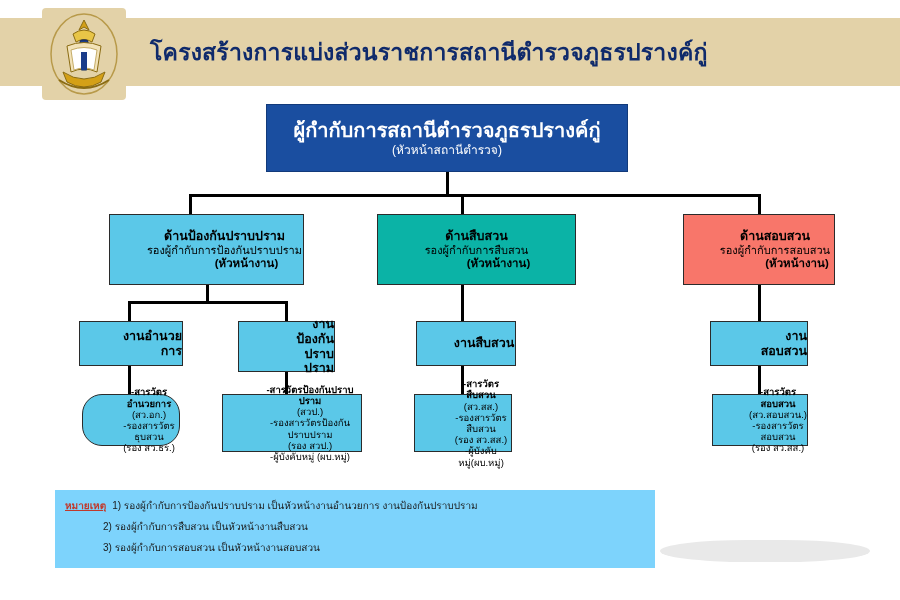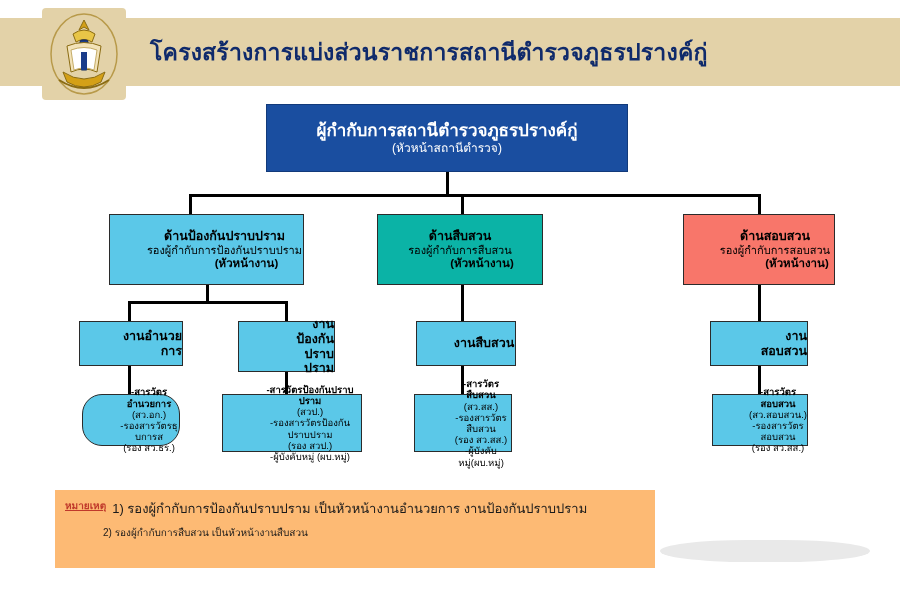--- a/index.html
+++ b/index.html
@@ -35,21 +35,21 @@
     display:flex;flex-direction:column;align-items:center;justify-content:center;
     text-align:center;
     color:#000;
     line-height:1.18;
   }
   .box .l1{font-weight:bold;}
   .box .l2,.box .l3,.box .l4{}
   .top-box{
     background:#1a4ea0;color:#ffffff;border:1px solid #123a7a;
   }
-  .top-box .l1{font-size:17px;font-weight:bold;}
+  .top-box .l1{font-size:20px;font-weight:bold;}
   .top-box .l2{font-size:12px;}
 
   .lvl2{border:1px solid #2b2b2b;}
   .lvl2 .l1{font-size:12.5px;font-weight:bold;}
   .lvl2 .l2{font-size:11px;}
   .lvl2 .l3{font-size:11.5px;font-weight:bold;margin-left:44px;}
 
   .c-cyan{background:#5bc8e8;padding-left:36px;}
   .c-teal{background:#0bb3a6;}
   .c-salmon{background:#f8766a;}
@@ -61,29 +61,29 @@
   .lvl4 .l1,.lvl4 .l2,.lvl4 .l3,.lvl4 .l4{font-size:9.5px;}
 
   
   .line{position:absolute;background:#000;}
   .vline{width:2px;}
   .hline{height:2px;}
 
   
   .note-box{
     position:absolute;left:55px;top:490px;width:600px;height:78px;
-    background:#fdba74;
+    background:#7dd3fc;
     padding:8px 10px;box-sizing:border-box;
   }
   .note-row{display:flex;align-items:flex-start;margin-bottom:6px;}
   .note-label{
     color:#c0392b;font-size:10px;font-weight:bold;text-decoration:underline;
     margin-right:6px;white-space:nowrap;
   }
-  .note-text{font-size:13px;color:#1a1a1a;}
+  .note-text{font-size:10px;color:#1a1a1a;}
   .note-line2,.note-line3{font-size:10px;color:#1a1a1a;margin-left:38px;margin-bottom:6px;}
 
   .swoosh{
     position:absolute;left:660px;top:540px;width:210px;height:22px;
     background:#e9e9e9;border-radius:50%/60%;
   }
 </style>
 </head>
 <body>
 
@@ -131,21 +131,21 @@
   <div class="l1">ผู้กำกับการสถานีตำรวจภูธรปรางค์กู่</div>
   <div class="l2">(หัวหน้าสถานีตำรวจ)</div>
 </div>
 
 <div class="box lvl2 c-cyan" style="left:109px;top:214px;width:195px;height:71px;">
   <div class="l1">ด้านป้องกันปราบปราม</div>
   <div class="l2">รองผู้กำกับการป้องกันปราบปราม</div>
   <div class="l3">(หัวหน้างาน)</div>
 </div>
 
-<div class="box lvl2 c-teal" style="left:377px;top:214px;width:166px;height:71px;">
+<div class="box lvl2 c-teal" style="left:377px;top:214px;width:199px;height:71px;">
   <div class="l1">ด้านสืบสวน</div>
   <div class="l2">รองผู้กำกับการสืบสวน</div>
   <div class="l3">(หัวหน้างาน)</div>
 </div>
 
 <div class="box lvl2 c-salmon" style="left:683px;top:214px;width:152px;height:71px;padding-left:32px;">
   <div class="l1">ด้านสอบสวน</div>
   <div class="l2">รองผู้กำกับการสอบสวน</div>
   <div class="l3">(หัวหน้างาน)</div>
 </div>
@@ -163,21 +163,21 @@
   <div class="l1">งานสืบสวน</div>
 </div>
 
 <div class="box lvl3 c-cyan" style="left:710px;top:321px;width:98px;height:45px;">
   <div class="l1">งานสอบสวน</div>
 </div>
 
 <div class="box lvl4 c-cyan" style="left:82px;top:394px;width:98px;height:52px;border-radius:20px;">
   <div class="l1">-สารวัตรอำนวยการ</div>
   <div class="l2">(สว.อก.)</div>
-  <div class="l3">-รองสารวัตรธุบการส</div>
+  <div class="l3">-รองสารวัตรธุบสวน</div>
   <div class="l4">(รอง สว.ธร.)</div>
 </div>
 
 <div class="box lvl4 c-cyan" style="left:222px;top:394px;width:140px;height:58px;">
   <div class="l1">-สารวัตรป้องกันปราบปราม</div>
   <div class="l2">(สวป.)</div>
   <div class="l3">-รองสารวัตรป้องกันปราบปราม</div>
   <div class="l4">(รอง สวป.)</div>
   <div class="l4">-ผู้บังคับหมู่ (ผบ.หมู่)</div>
 </div>
@@ -196,15 +196,16 @@
   <div class="l3">-รองสารวัตรสอบสวน</div>
   <div class="l4">(รอง สว.สส.)</div>
 </div>
 
 <div class="note-box">
   <div class="note-row">
     <span class="note-label">หมายเหตุ</span>
     <span class="note-text">1) รองผู้กำกับการป้องกันปราบปราม เป็นหัวหน้างานอำนวยการ งานป้องกันปราบปราม</span>
   </div>
   <div class="note-line2">2) รองผู้กำกับการสืบสวน เป็นหัวหน้างานสืบสวน</div>
+  <div class="note-line3">3) รองผู้กำกับการสอบสวน เป็นหัวหน้างานสอบสวน</div>
 </div>
 
 <div class="swoosh"></div>
 
 </body></html>

